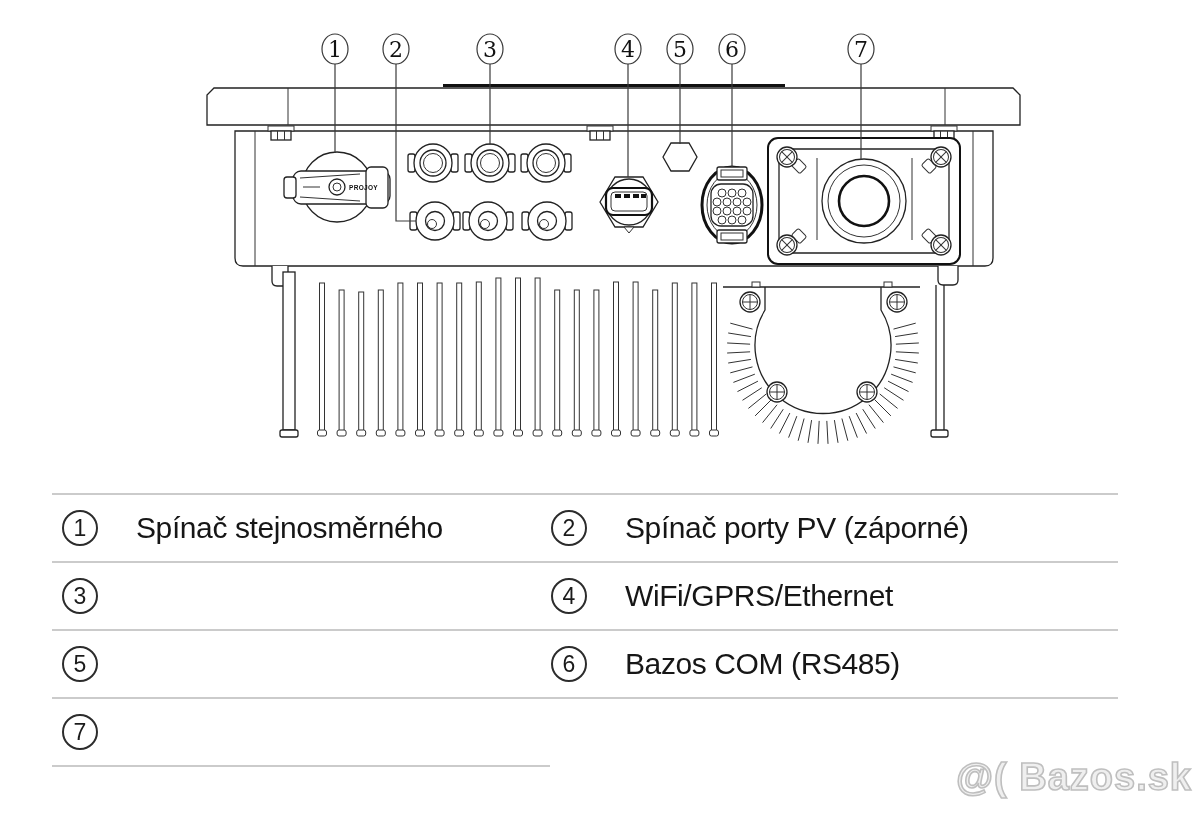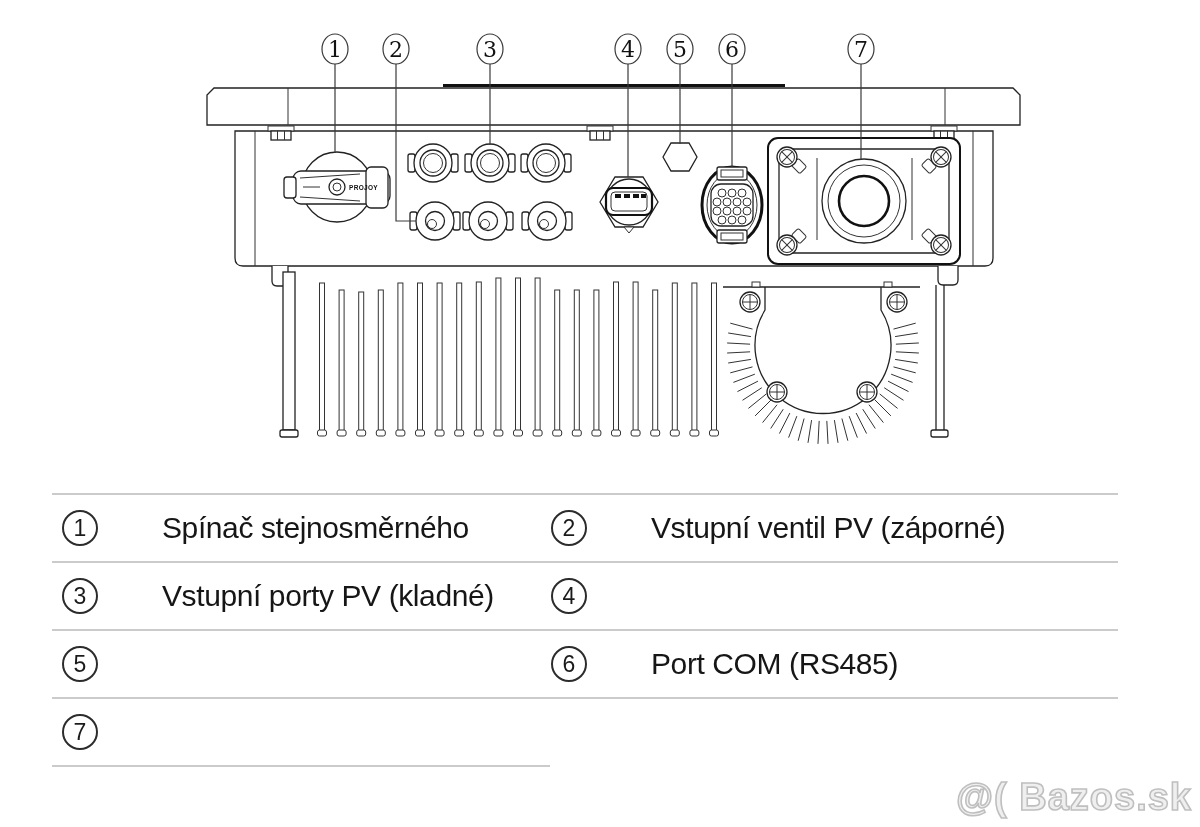--- a/index.html
+++ b/index.html
@@ -8,24 +8,24 @@
   #diagram{position:absolute;left:0;top:0;}
   
   #legend{position:absolute;left:52px;top:493px;width:1066px;}
   .lrow{display:flex;align-items:center;height:66px;border-top:2px solid #cbcbcb;}
   .cell{display:flex;align-items:center;}
   .cell.left{width:499px;padding-left:10px;box-sizing:border-box;}
   .cell.right{flex:1;}
   .numbadge{flex:0 0 auto;width:32px;height:32px;border:2px solid #2c2c2c;border-radius:50%;
             display:flex;align-items:center;justify-content:center;
             font-size:23px;margin-right:38px;color:#1b1b1b;}
-  .ltext{font-size:30px;letter-spacing:-0.4px;color:#161616;white-space:nowrap;margin-left:26px;}
+  .ltext{font-size:30px;letter-spacing:-0.4px;color:#161616;white-space:nowrap;}
   .short-divider{width:498px;border-top:2px solid #cbcbcb;height:0;}
   
-  #watermark{position:absolute;right:8px;top:776px;font-size:38px;font-weight:600;
+  #watermark{position:absolute;right:8px;top:756px;font-size:38px;font-weight:600;
              color:#efefef;-webkit-text-stroke:1.6px #bfbfbf;letter-spacing:1px;}
   
   .ln{stroke:#222;fill:none;stroke-width:1.3;}
   .lnthin{stroke:#333;fill:none;stroke-width:1;}
   .wfill{fill:#fff;}
   .leader{stroke:#3a3a3a;stroke-width:1.2;fill:none;}
   .callout-num{font-family:"DejaVu Serif","Liberation Serif",serif;font-size:22px;fill:#111;}
   .brand{font-family:"Liberation Sans",sans-serif;font-size:6.5px;font-weight:bold;fill:#111;letter-spacing:.3px;}
 </style>
 </head>
@@ -362,39 +362,39 @@
   </svg>
 
   <div id="legend">
     <div class="lrow">
       <div class="cell left">
         <span class="numbadge">1</span>
         <span class="ltext">Spínač stejnosměrného</span>
       </div>
       <div class="cell right">
         <span class="numbadge">2</span>
-        <span class="ltext">Vstupní ventil PV (záporné)</span>
+        <span class="ltext">Spínač porty PV (záporné)</span>
       </div>
     </div>
     <div class="lrow">
       <div class="cell left">
         <span class="numbadge">3</span>
-        <span class="ltext">Vstupní porty PV (kladné)</span>
       </div>
       <div class="cell right">
         <span class="numbadge">4</span>
+        <span class="ltext">WiFi/GPRS/Ethernet</span>
       </div>
     </div>
     <div class="lrow">
       <div class="cell left">
         <span class="numbadge">5</span>
       </div>
       <div class="cell right">
         <span class="numbadge">6</span>
-        <span class="ltext">Port COM (RS485)</span>
+        <span class="ltext">Bazos COM (RS485)</span>
       </div>
     </div>
     <div class="lrow">
       <div class="cell left">
         <span class="numbadge">7</span>
       </div>
       <div class="cell right"></div>
     </div>
     <div class="short-divider"></div>
   </div>

